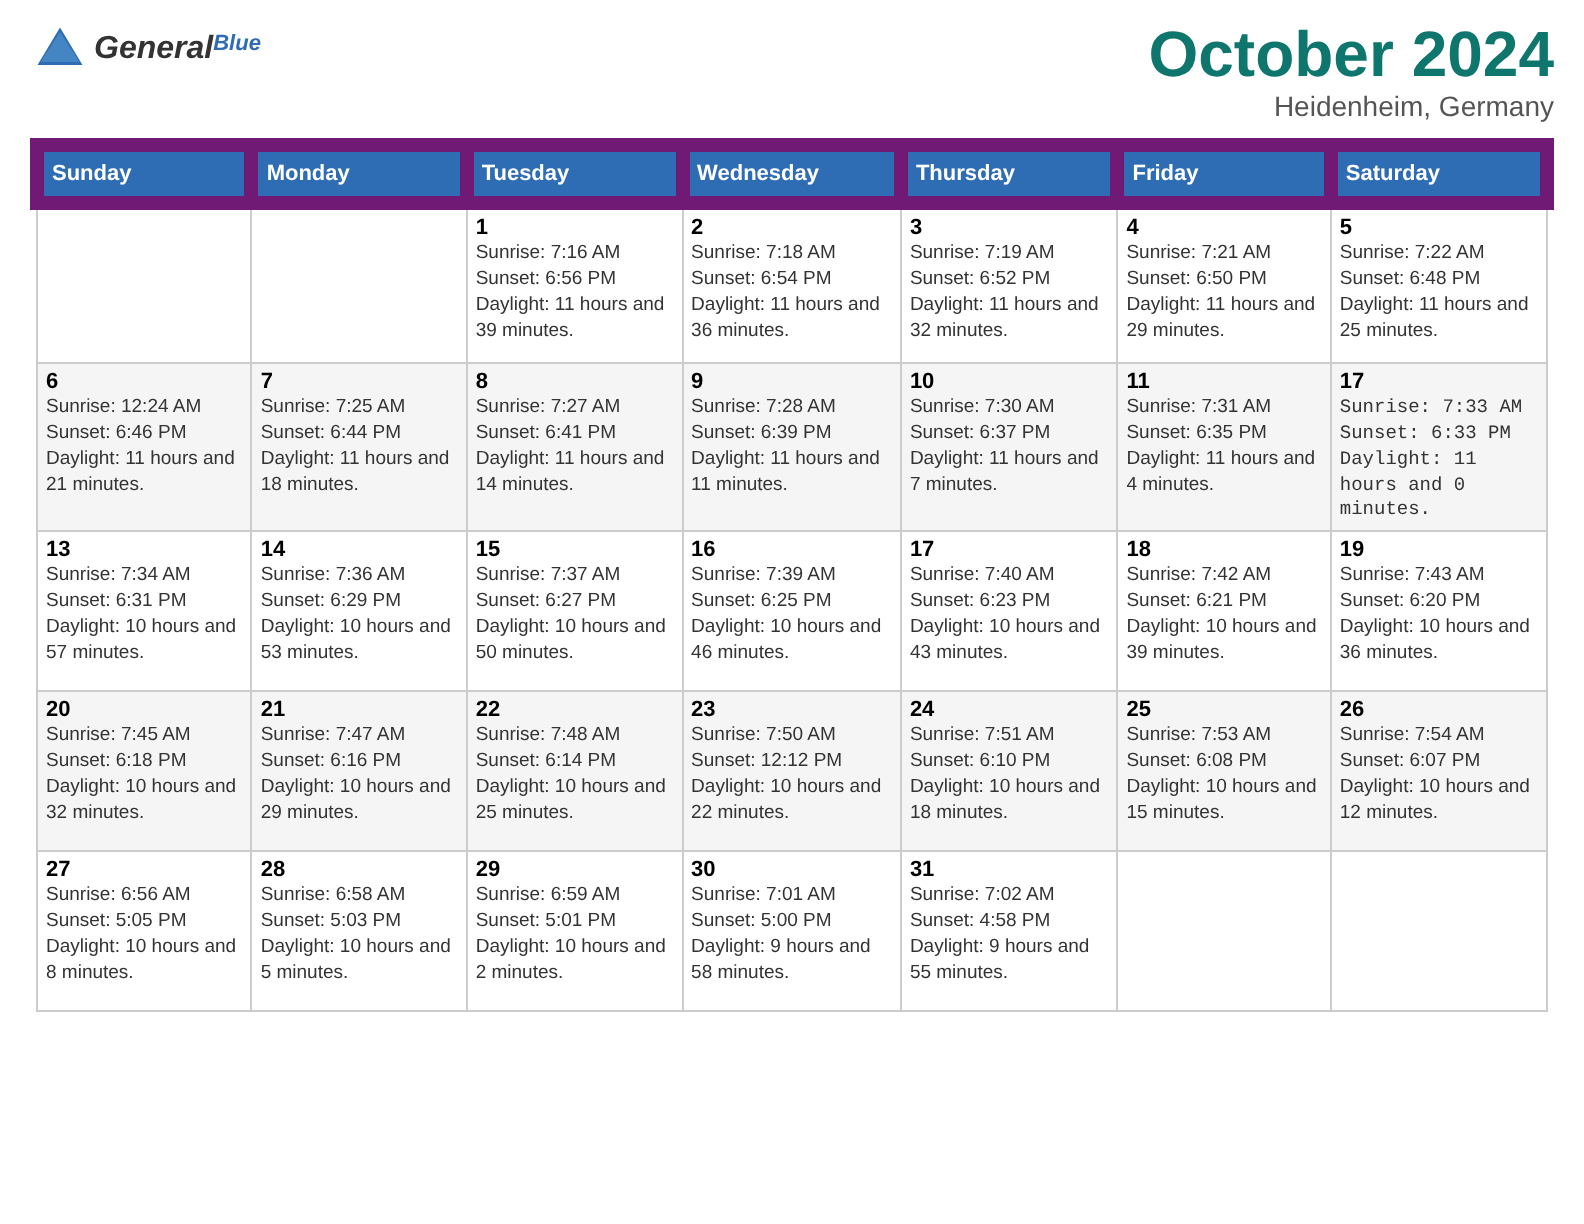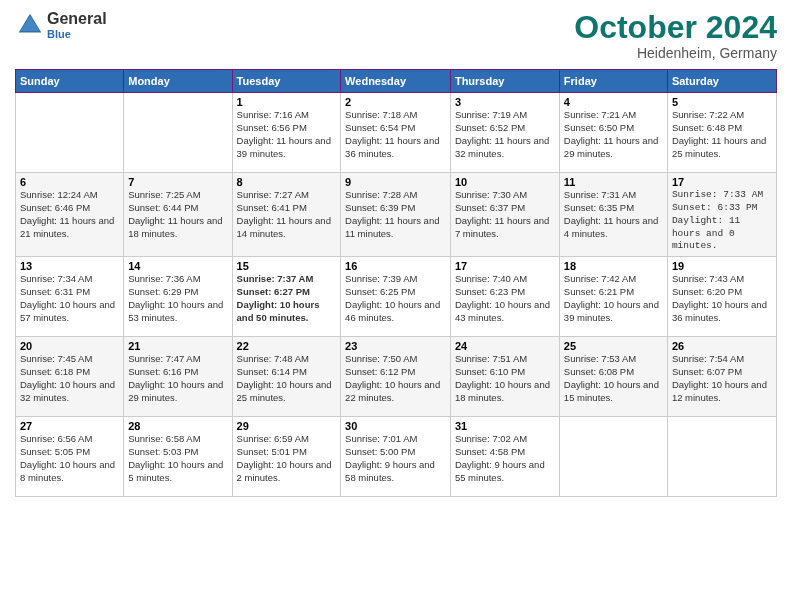--- a/index.html
+++ b/index.html
@@ -21,22 +21,23 @@
       justify-content: space-between;
       align-items: flex-start;
       margin-bottom: 8px;
     }
     .logo {
       display: flex;
       align-items: center;
     }
     .logo-text {
       display: flex;
-      flex-direction: column;
+      flex-direction: row;
       line-height: 1.1;
+      font-style: italic;
     }
     .logo-general {
       font-size: 16px;
       font-weight: bold;
       color: #333;
     }
     .logo-blue {
       font-size: 11px;
       font-weight: bold;
       color: #2e6db4;
@@ -63,21 +64,21 @@
       width: 100%;
       border-collapse: collapse;
       font-size: 10px;
     }
     .calendar th {
       background: #2e6db4;
       color: #fff;
       padding: 5px 4px;
       text-align: left;
       font-size: 11px;
-      border: 1px solid #701a75;
+      border: 7px solid #701a75;
     }
     .calendar td {
       border: 1px solid #ccc;
       vertical-align: top;
       padding: 3px 4px;
       width: 113px;
       min-height: 75px;
       height: 80px;
       background: #fff;
     }
@@ -219,21 +220,21 @@
 Daylight: 10 hours and 57 minutes.</div>
           </td>
           <td>
             <span class="day-num">14</span>
             <div class="day-info" style="white-space: pre-line;">Sunrise: 7:36 AM
 Sunset: 6:29 PM
 Daylight: 10 hours and 53 minutes.</div>
           </td>
           <td>
             <span class="day-num">15</span>
-            <div class="day-info" style="white-space: pre-line; font-weight: bold;">Sunrise: 7:37 AM
+            <div class="day-info" style="white-space: pre-line;">Sunrise: 7:37 AM
 Sunset: 6:27 PM
 Daylight: 10 hours and 50 minutes.</div>
           </td>
           <td>
             <span class="day-num">16</span>
             <div class="day-info" style="white-space: pre-line;">Sunrise: 7:39 AM
 Sunset: 6:25 PM
 Daylight: 10 hours and 46 minutes.</div>
           </td>
           <td>
@@ -270,21 +271,21 @@
           </td>
           <td>
             <span class="day-num">22</span>
             <div class="day-info" style="white-space: pre-line;">Sunrise: 7:48 AM
 Sunset: 6:14 PM
 Daylight: 10 hours and 25 minutes.</div>
           </td>
           <td>
             <span class="day-num">23</span>
             <div class="day-info" style="white-space: pre-line;">Sunrise: 7:50 AM
-Sunset: 6:12 PM
+Sunset: 12:12 PM
 Daylight: 10 hours and 22 minutes.</div>
           </td>
           <td>
             <span class="day-num">24</span>
             <div class="day-info" style="white-space: pre-line;">Sunrise: 7:51 AM
 Sunset: 6:10 PM
 Daylight: 10 hours and 18 minutes.</div>
           </td>
           <td>
             <span class="day-num">25</span>

